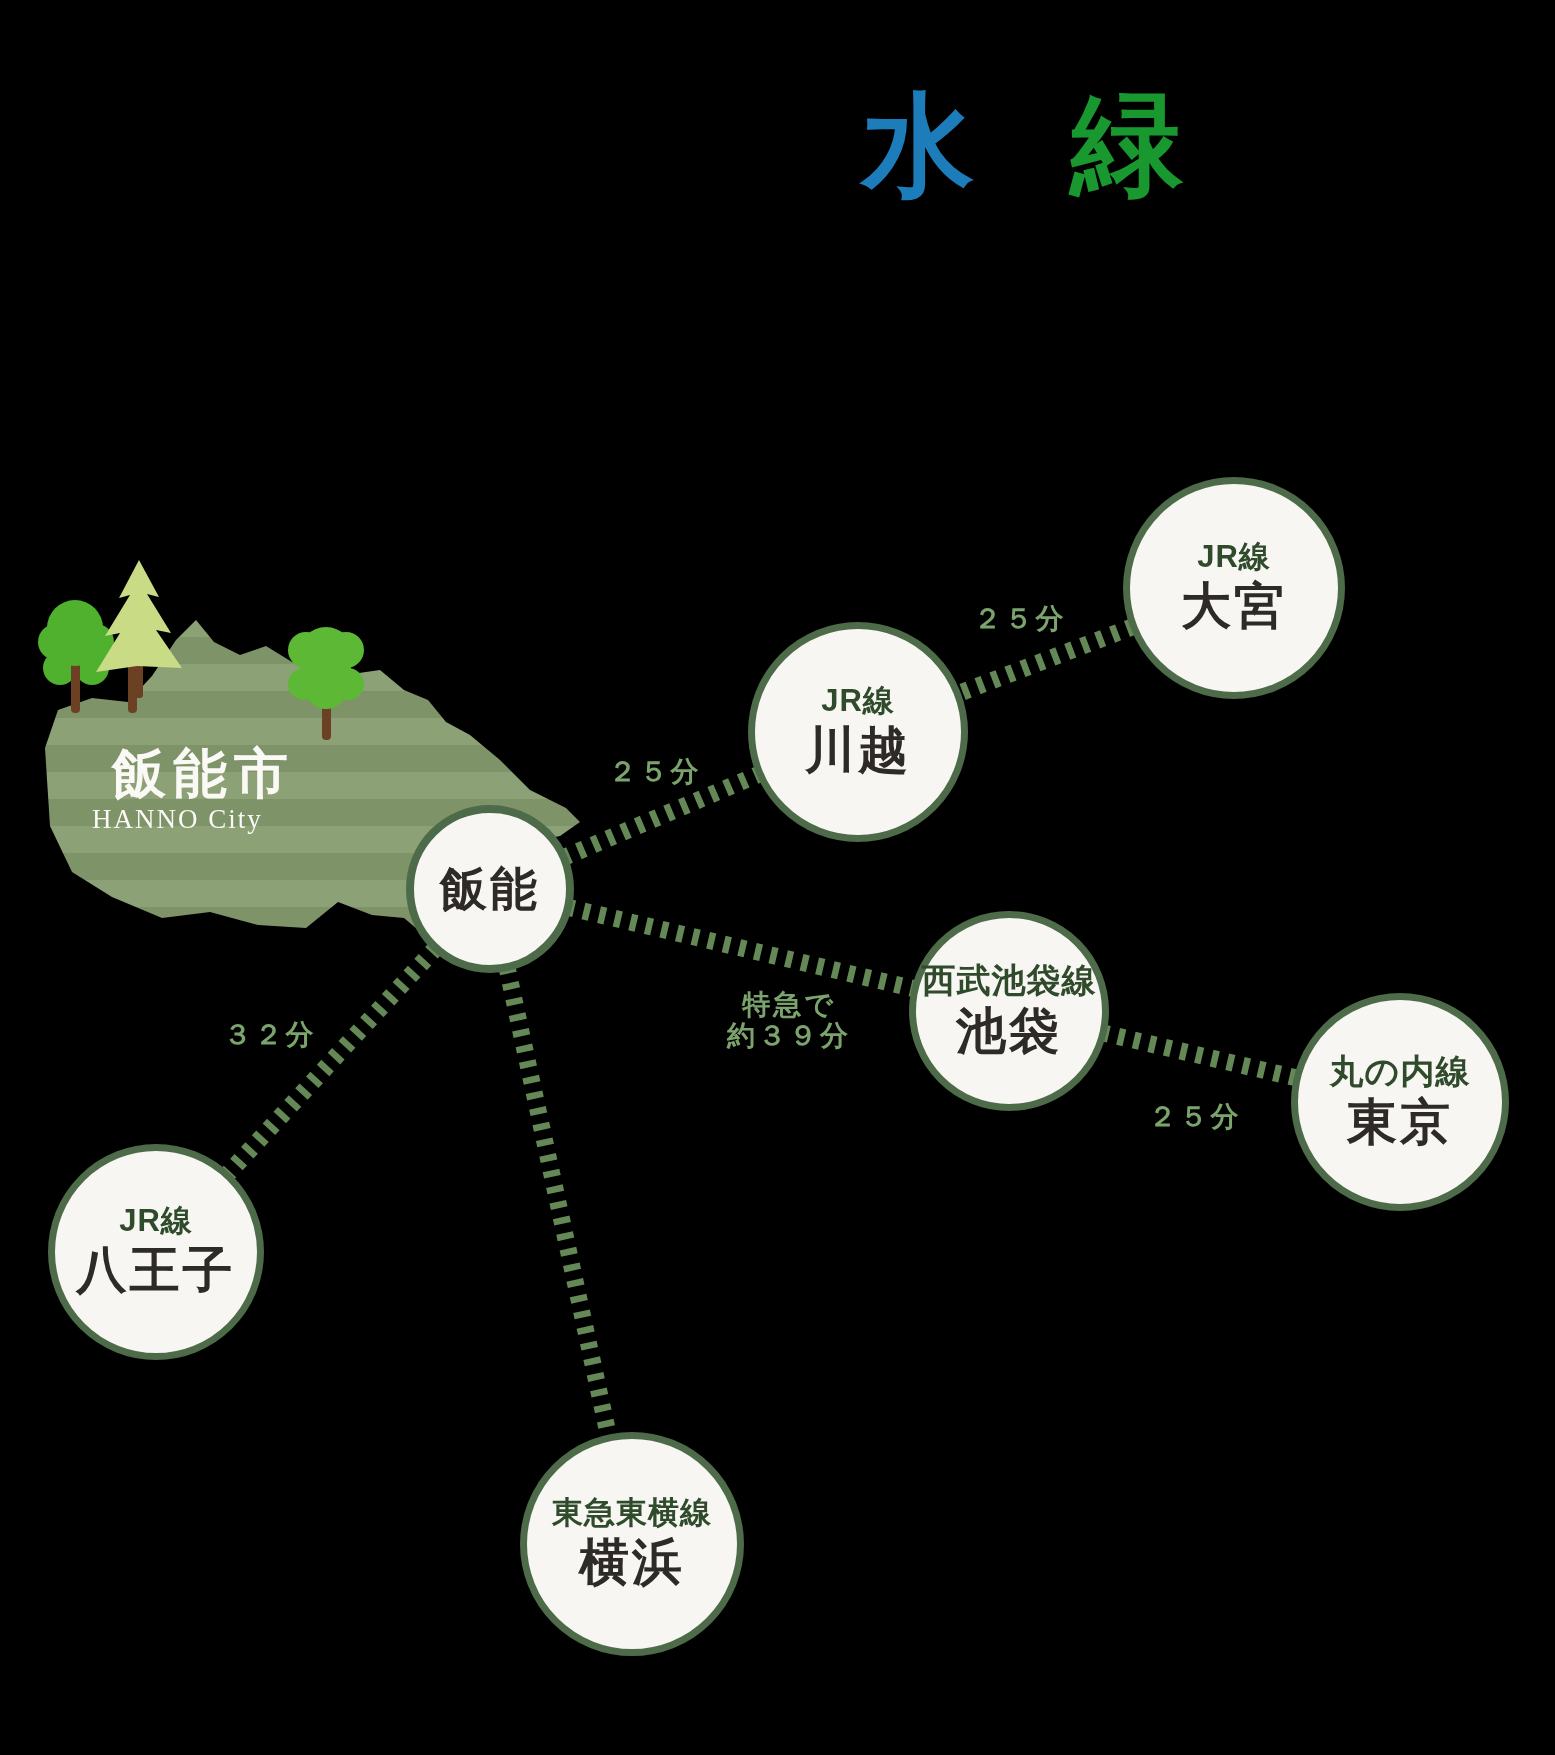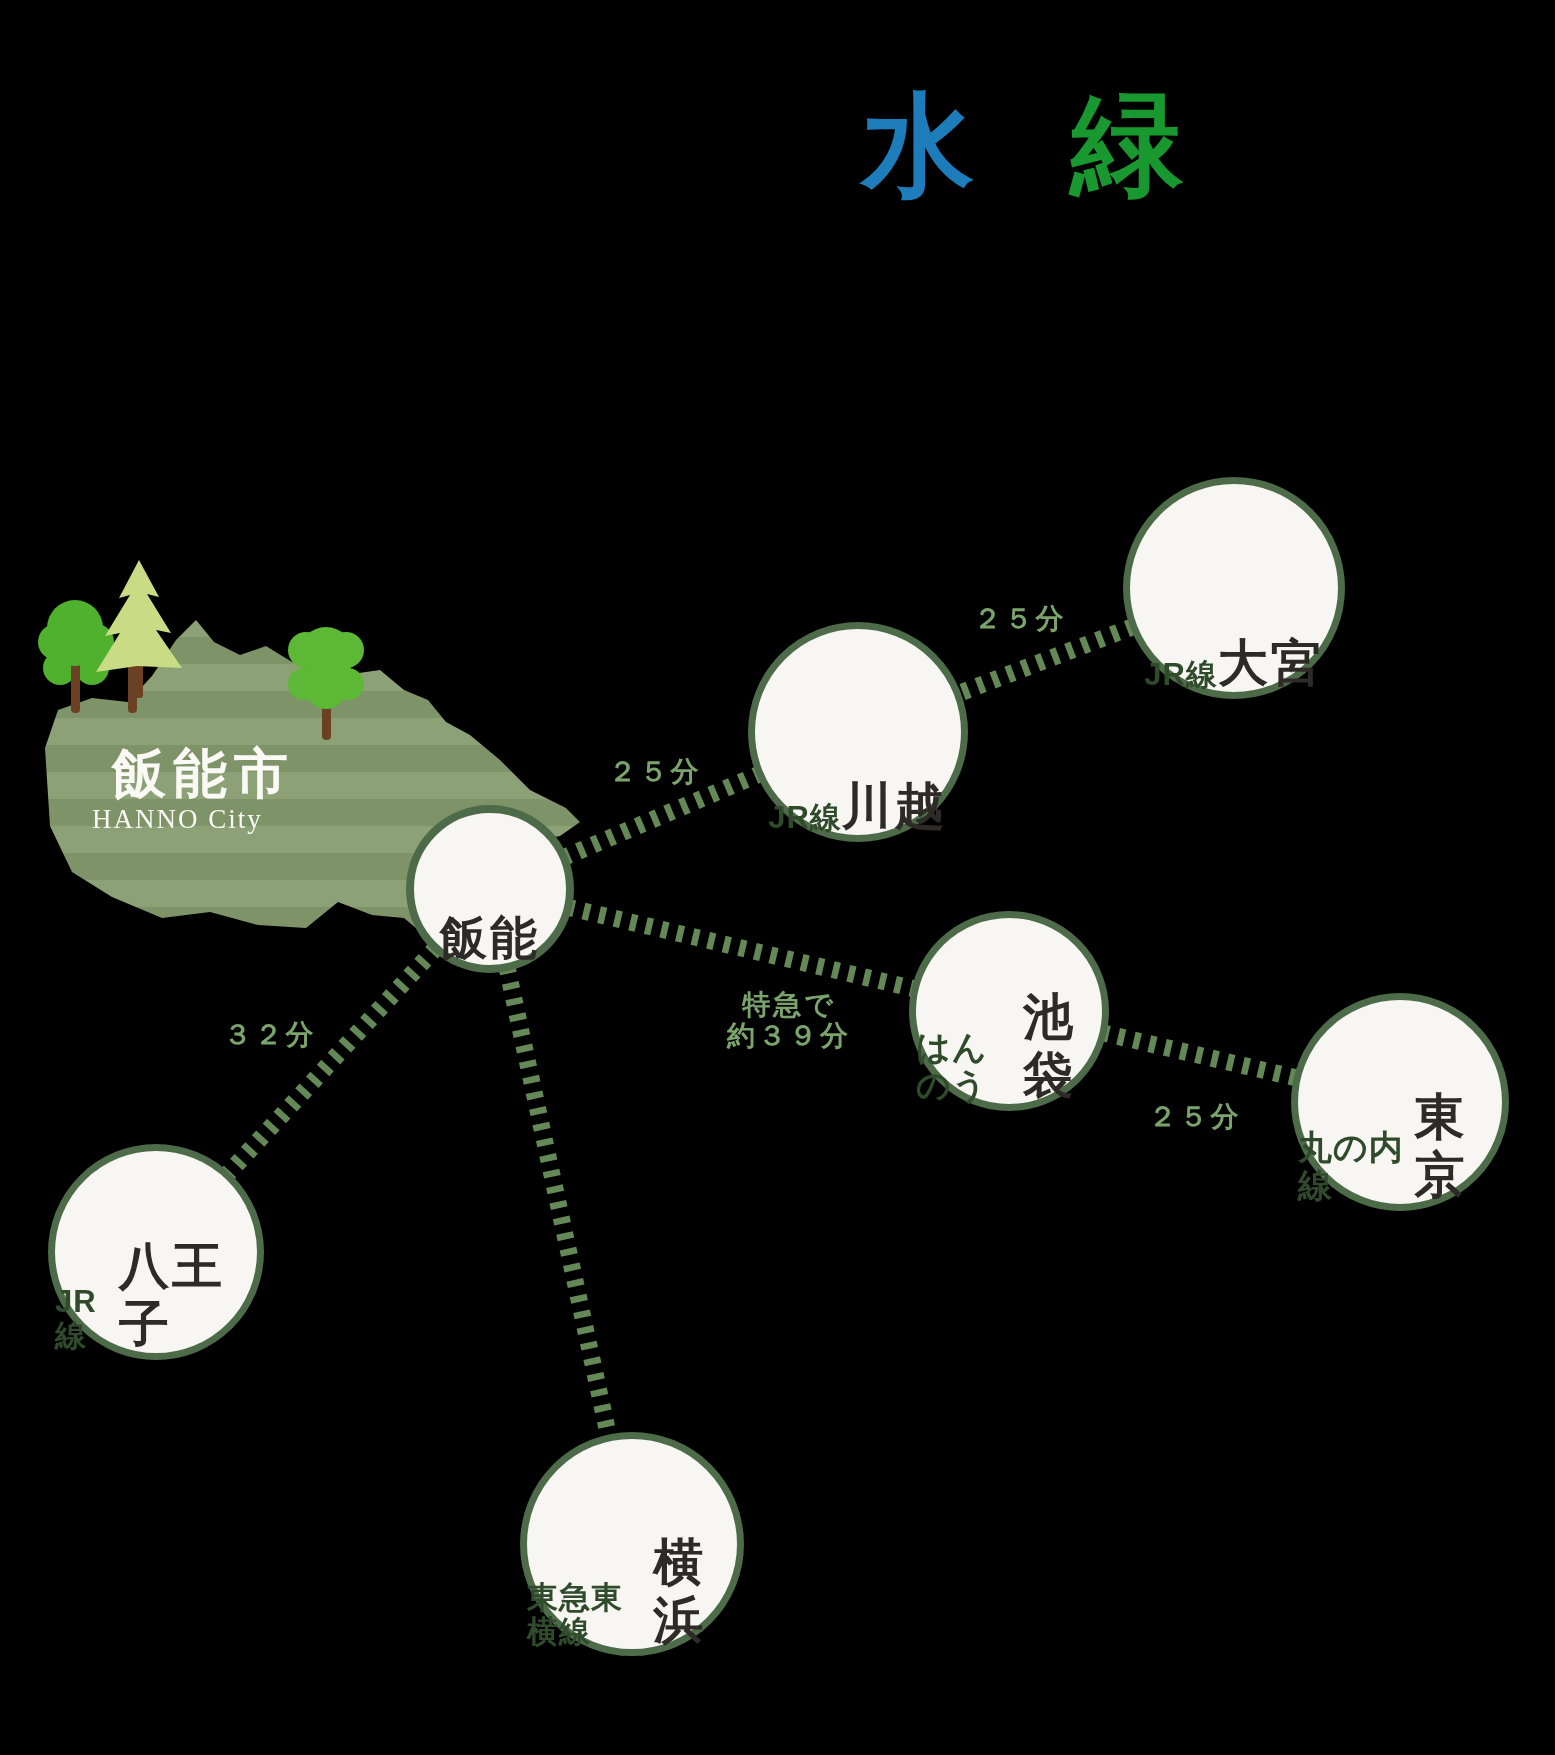--- a/index.html
+++ b/index.html
@@ -10,21 +10,21 @@
   svg.layer{position:absolute;left:0;top:0;width:1555px;height:1755px;}
   #blob-layer{z-index:1;}
   #edge-layer{z-index:2;}
   .edge{stroke:var(--edge_dash);stroke-width:17;stroke-dasharray:6.5 9.5;stroke-linecap:butt;}
   .map-label{position:absolute;z-index:2;}
   .map-name{color:var(--map_label);font-size:54px;font-weight:bold;letter-spacing:7px;}
   .map-name-en{color:var(--map_label);font-family:"Liberation Serif","DejaVu Serif",serif;font-size:27px;letter-spacing:2px;}
   .node{
     position:absolute;z-index:3;border-radius:50%;box-sizing:border-box;
     background:var(--node_fill);border:7px solid var(--node_border);
-    display:flex;flex-direction:row;align-items:flex-end;justify-content:center;
+    display:flex;flex-direction:column;align-items:center;justify-content:center;
   }
   .node .line-name{font-size:31px;font-weight:bold;color:var(--line_name);letter-spacing:1px;line-height:1.1;}
   .node .station{font-size:50px;font-weight:bold;color:var(--station_name);letter-spacing:3px;line-height:1.15;margin-top:4px;}
   .node.hub{border-width:8px;}
   .node.hub .station{font-size:47px;margin-top:0;}
   .edge-label{
     position:absolute;z-index:4;transform:translate(-50%,-50%);
     color:var(--edge_label);font-size:28px;font-weight:bold;letter-spacing:3px;
     white-space:pre-line;text-align:center;line-height:1.1;
   }
@@ -128,21 +128,21 @@
 
   <div class="node" id="node-kawagoe">
     <div class="line-name">JR線</div>
     <div class="station">川越</div>
   </div>
   <div class="node" id="node-omiya">
     <div class="line-name">JR線</div>
     <div class="station">大宮</div>
   </div>
   <div class="node" id="node-ikebukuro">
-    <div class="line-name" style="font-size:34px">はんのう</div>
+    <div class="line-name" style="font-size:34px">西武池袋線</div>
     <div class="station">池袋</div>
   </div>
   <div class="node" id="node-tokyo">
     <div class="line-name" style="font-size:34px">丸の内線</div>
     <div class="station">東京</div>
   </div>
   <div class="node" id="node-hachioji">
     <div class="line-name">JR線</div>
     <div class="station">八王子</div>
   </div>

